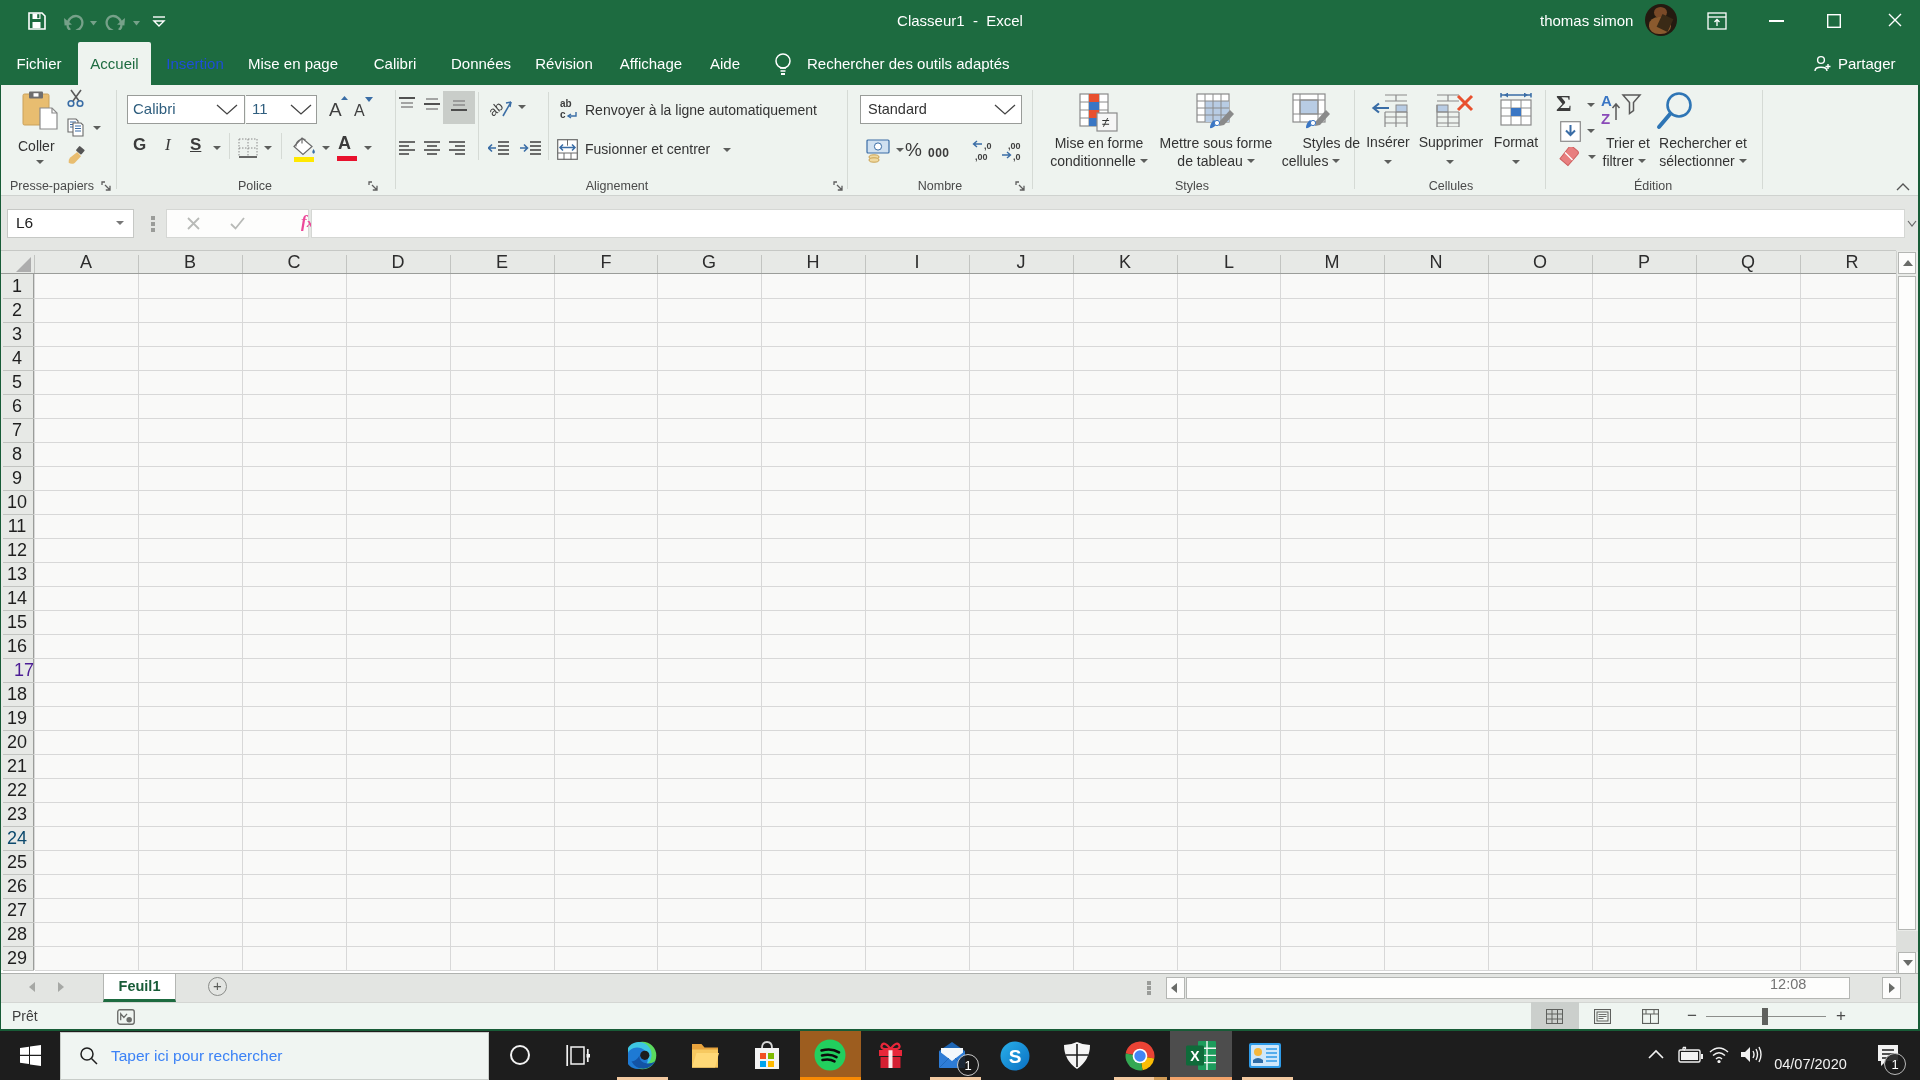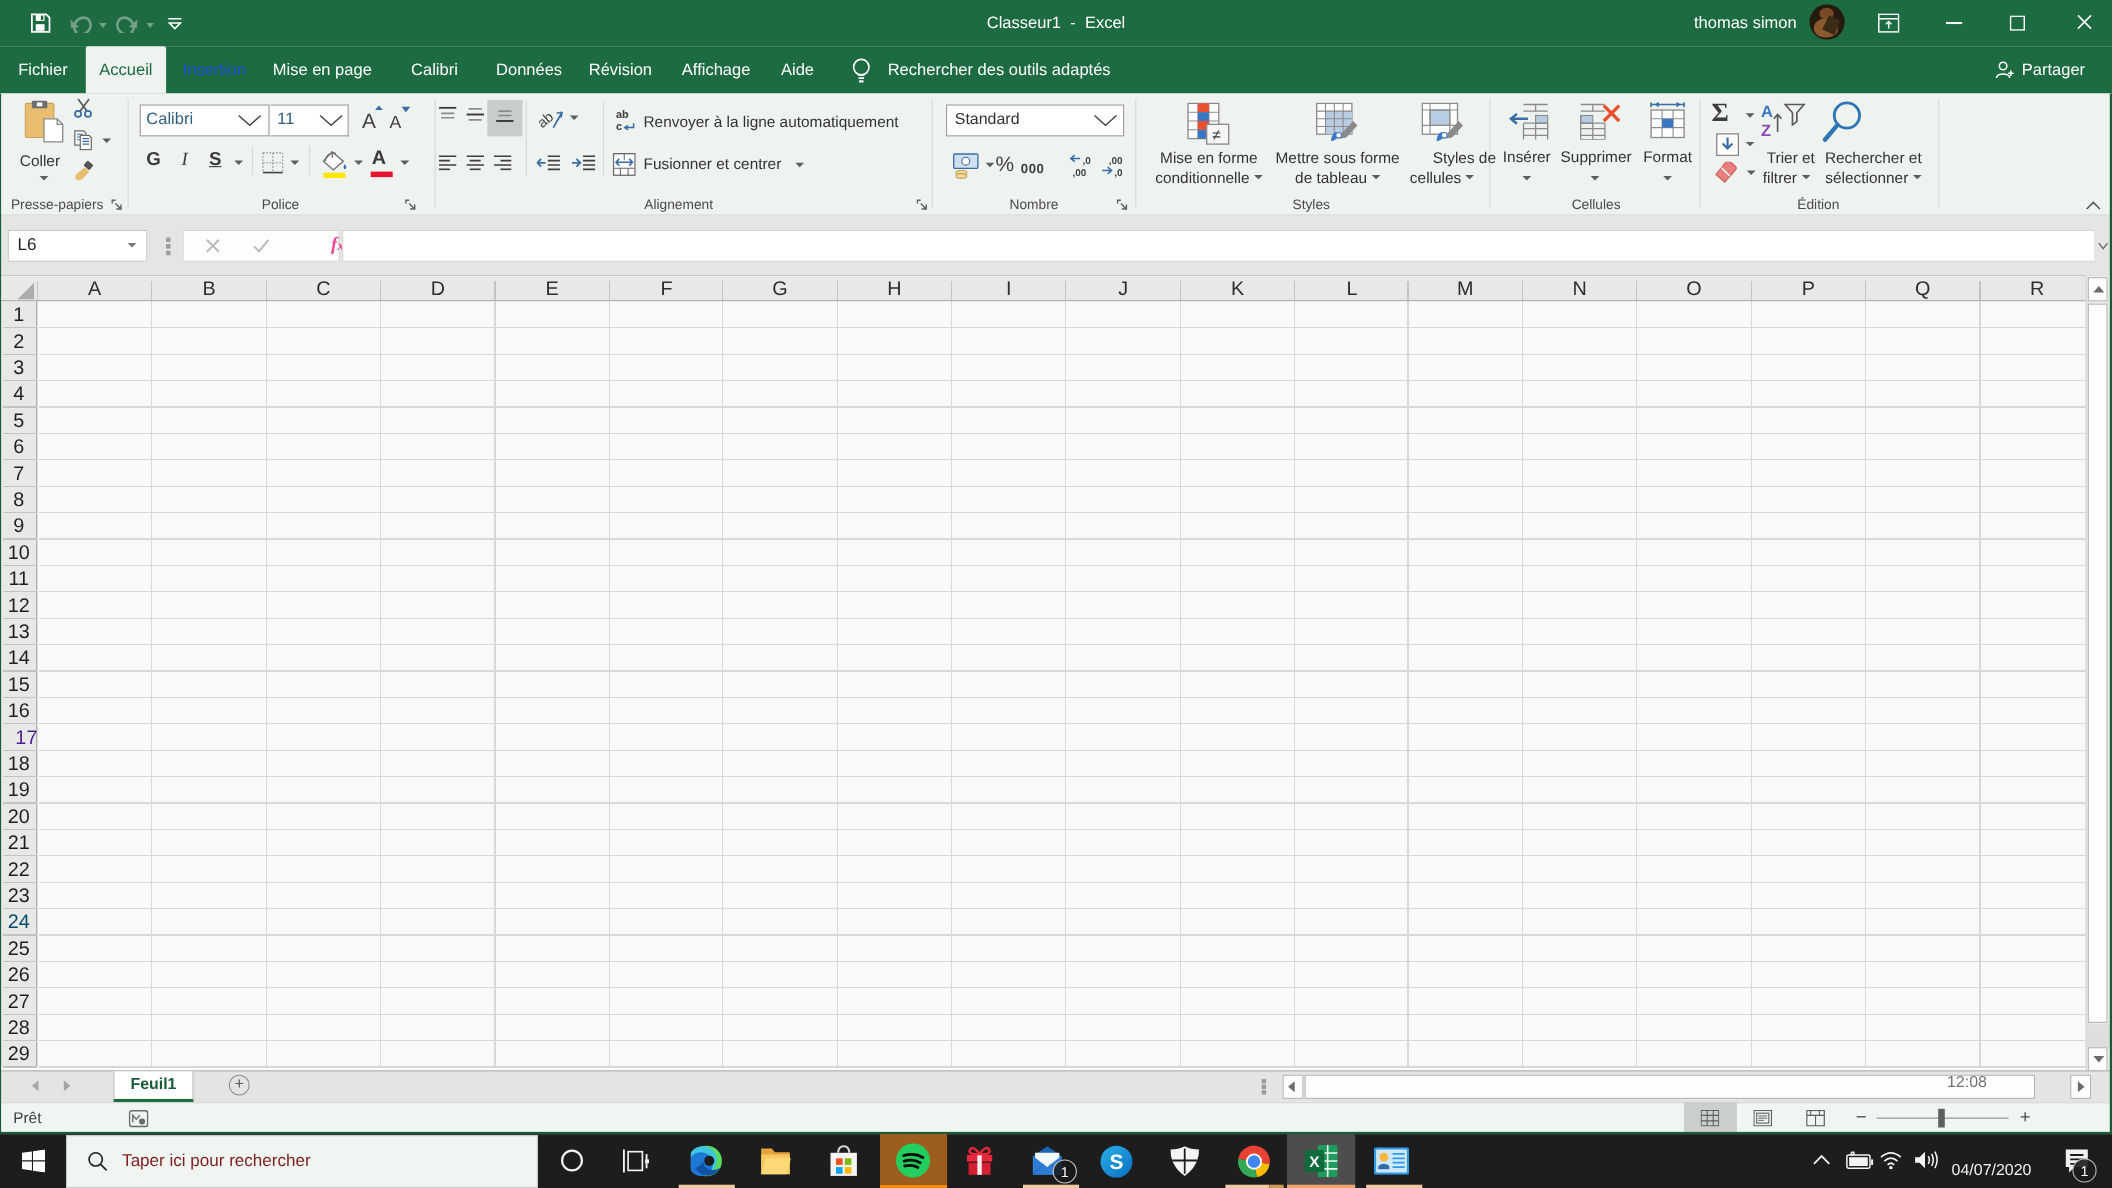--- a/index.html
+++ b/index.html
@@ -555,21 +555,21 @@
 <div class="abs" style="left:0;top:1029px;width:1920px;height:2px;background:#185c37;"></div>
 <div class="abs" style="left:0;top:1031px;width:1920px;height:49px;background:#1d1d1d;"></div>
 <svg class="abs" style="left:20px;top:1045px" width="21" height="21" viewBox="0 0 21 21">
 <path d="M0 3 L9 1.8 V9.8 H0 z M10 1.6 L21 0 V9.8 H10 z M0 11 H9 V19 L0 17.8 z M10 11 H21 V21 L10 19.4 z" fill="#fff"></path>
 </svg>
 <div class="abs" style="left:60px;top:1032px;width:429px;height:48px;background:#f0f5f2;border:1px solid #c8cdc9;"></div>
 <svg class="abs" style="left:79px;top:1046px" width="19" height="19" viewBox="0 0 19 19">
 <circle cx="8" cy="8" r="6" fill="none" stroke="#1f1f1f" stroke-width="1.5"></circle>
 <path d="M12.5 12.5 L18 18" stroke="#1f1f1f" stroke-width="1.5"></path>
 </svg>
-<div class="abs" style="left:111px;top:1032px;height:48px;line-height:48px;font-size:15.5px;color:#7f1d1d;">Taper ici pour rechercher</div>
+<div class="abs" style="left:111px;top:1032px;height:48px;line-height:48px;font-size:15.5px;color:#3b82f6;">Taper ici pour rechercher</div>
 <div class="abs" style="left:510px;top:1045px;width:20px;height:20px;border-radius:50%;border:2.4px solid #f2f2f2;"></div>
 <svg class="abs" style="left:566px;top:1044px" width="24" height="23" viewBox="0 0 24 23">
 <rect x="5" y="3" width="13" height="17" fill="none" stroke="#f2f2f2" stroke-width="1.5"></rect>
 <path d="M1.2 1 v21" stroke="#f2f2f2" stroke-width="1.7"></path>
 <path d="M21.8 5 v13" stroke="#f2f2f2" stroke-width="1.7"></path>
 <rect x="20.5" y="10" width="3.5" height="3.5" fill="#f2f2f2"></rect>
 </svg>
 <svg class="abs" style="left:628px;top:1041px" width="29" height="29" viewBox="0 0 29 29">
 <circle cx="14.5" cy="14.5" r="13.8" fill="#5bdb5f"></circle>
 <circle cx="10.8" cy="13.8" r="12.8" fill="#3ec6e3"></circle>

